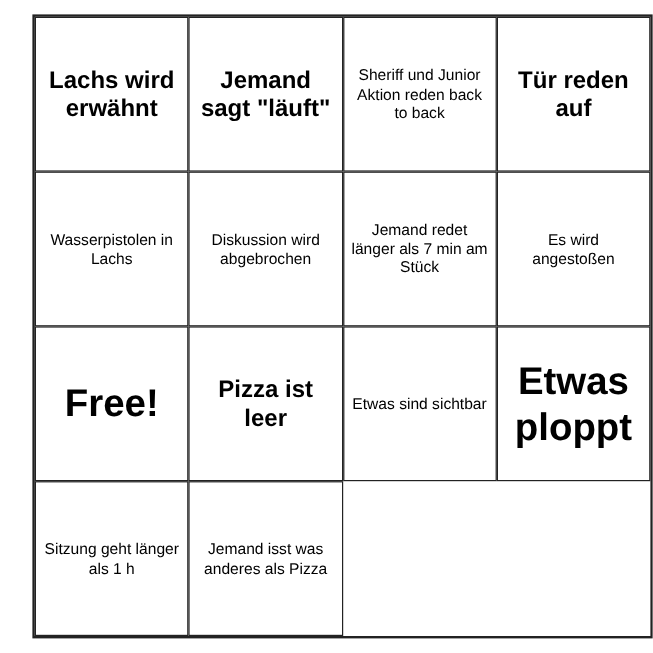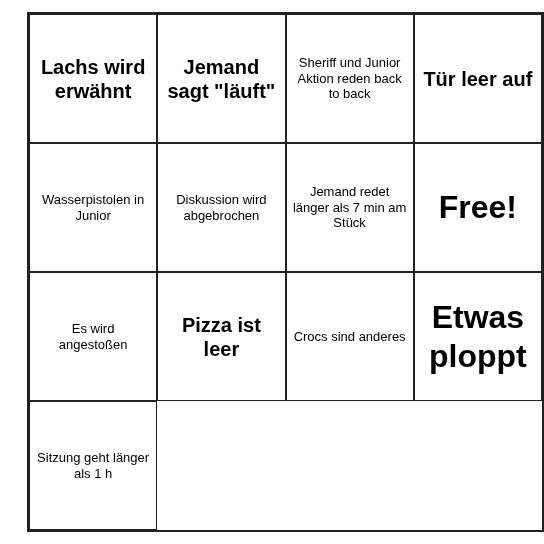--- a/index.html
+++ b/index.html
@@ -64,42 +64,45 @@
 <div class="bingo-cell medium-text">
       <span class="cell-text">Lachs wird erwähnt</span>
     </div>
     <div class="bingo-cell medium-text">
       <span class="cell-text">Jemand sagt "läuft"</span>
     </div>
     <div class="bingo-cell ">
       <span class="cell-text">Sheriff und Junior Aktion reden back to back</span>
     </div>
     <div class="bingo-cell medium-text">
-      <span class="cell-text">Tür leer auf</span>
+      <span class="cell-text">Tür reden auf</span>
     </div>
     <div class="bingo-cell ">
-      <span class="cell-text">Wasserpistolen in Junior</span>
+      <span class="cell-text">Wasserpistolen in Lachs</span>
     </div>
     <div class="bingo-cell ">
       <span class="cell-text">Diskussion wird abgebrochen</span>
     </div>
     <div class="bingo-cell ">
       <span class="cell-text">Jemand redet länger als 7 min am Stück</span>
     </div>
+    <div class="bingo-cell ">
+      <span class="cell-text">Es wird angestoßen</span>
+    </div>
     <div class="bingo-cell xl-text">
       <span class="cell-text">Free!</span>
-    </div>
-    <div class="bingo-cell ">
-      <span class="cell-text">Es wird angestoßen</span>
     </div>
     <div class="bingo-cell medium-text">
       <span class="cell-text">Pizza ist leer</span>
     </div>
     <div class="bingo-cell ">
-      <span class="cell-text">Crocs sind anderes</span>
+      <span class="cell-text">Etwas sind sichtbar</span>
     </div>
     <div class="bingo-cell large-text">
       <span class="cell-text">Etwas ploppt</span>
     </div>
     <div class="bingo-cell ">
       <span class="cell-text">Sitzung geht länger als 1 h</span>
     </div>
+    <div class="bingo-cell ">
+      <span class="cell-text">Jemand isst was anderes als Pizza</span>
+    </div>
   </div>
 
 </body></html>

